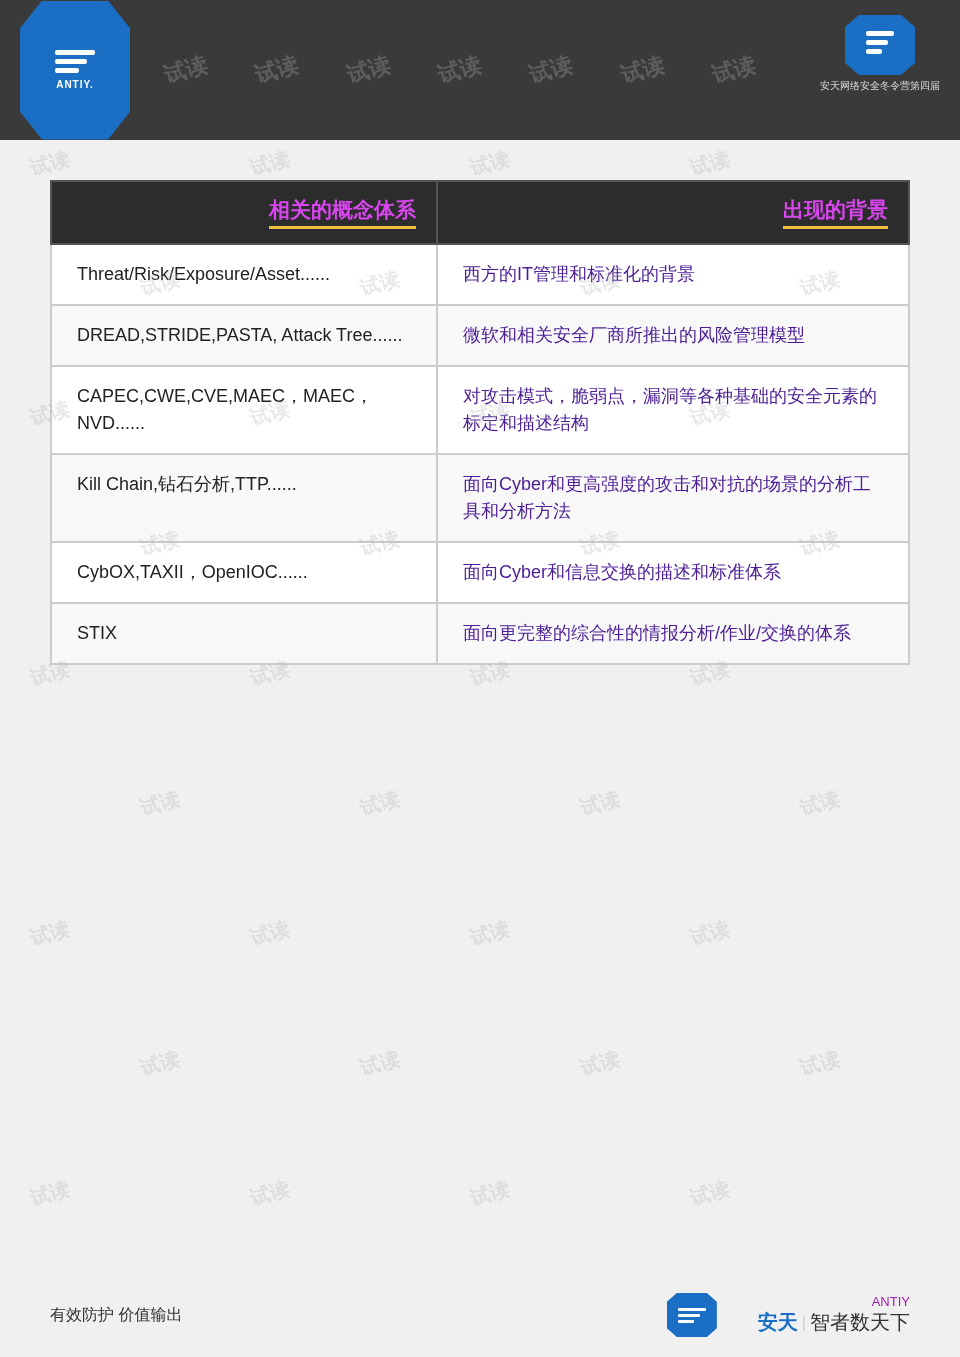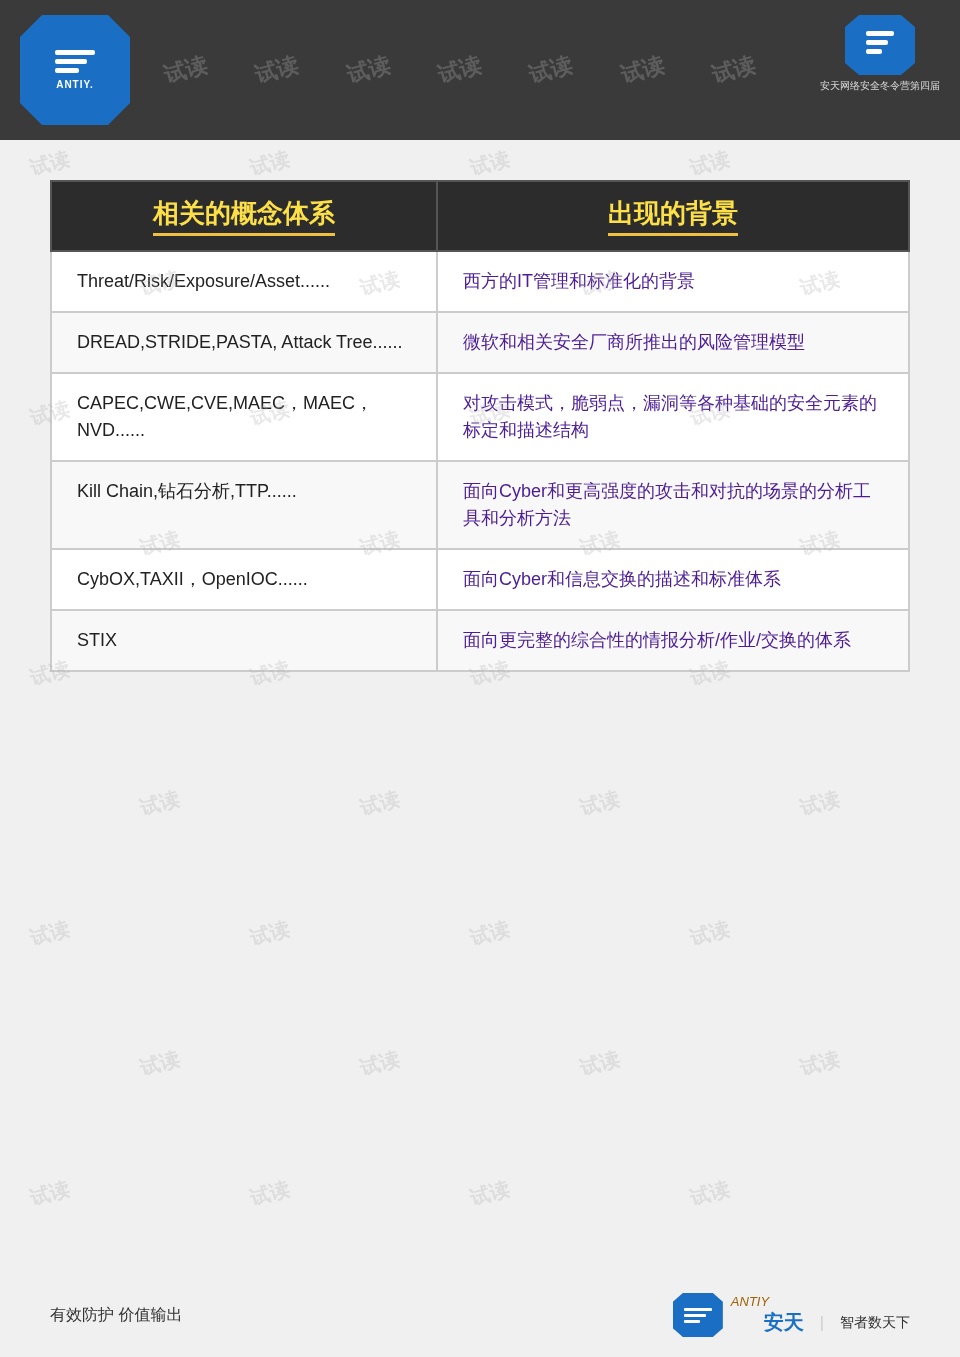--- a/index.html
+++ b/index.html
@@ -17,21 +17,21 @@
       width: 100%;
       height: 140px;
       background: #3a3a3a;
       position: relative;
       display: flex;
       align-items: center;
     }
 
     .logo-box {
       width: 110px;
-      height: 110px;
+      height: 139px;
       background: #1a6fc4;
       clip-path: polygon(20% 0%, 80% 0%, 100% 20%, 100% 80%, 80% 100%, 20% 100%, 0% 80%, 0% 20%);
       margin-left: 20px;
       display: flex;
       flex-direction: column;
       align-items: center;
       justify-content: center;
       position: relative;
     }
 
@@ -134,25 +134,25 @@
     
     .data-table {
       width: 100%;
       border-collapse: collapse;
       background: white;
       border: 2px solid #555;
     }
 
     .data-table th {
       background: #2c2c2c;
-      color: #fde047;
+      color: #d946ef;
       padding: 14px 20px;
-      font-size: 26px;
-      font-weight: bold;
-      text-align: center;
+      font-size: 21px;
+      font-weight: bold;
+      text-align: right;
       border: 2px solid #555;
     }
 
     .data-table td {
       padding: 16px 25px;
       border: 2px solid #ccc;
       font-size: 18px;
       vertical-align: top;
       line-height: 1.5;
     }
@@ -219,21 +219,21 @@
       border-radius: 1px;
     }
 
     .footer-brand-text {
       font-size: 20px;
       font-weight: bold;
       color: #1a6fc4;
     }
 
     .footer-brand-text2 {
-      font-size: 14px;
+      font-size: 20px;
       color: #333;
     }
 
     .th-underline {
       border-bottom: 3px solid #f0c040;
       padding-bottom: 2px;
       display: inline-block;
     }
   </style>
 </head>
@@ -356,21 +356,21 @@
   <div class="footer-left">有效防护 价值输出</div>
   <div class="footer-right">
     <div class="footer-logo-icon">
       <div class="footer-logo-stripes">
         <div class="footer-logo-stripe" style="width:28px;"></div>
         <div class="footer-logo-stripe" style="width:22px;"></div>
         <div class="footer-logo-stripe" style="width:16px;"></div>
       </div>
     </div>
     <div style="display:flex; flex-direction:column;">
-      <span style="font-size:13px; color:#a16207; text-align:left;font-style:italic;">ANTIY</span>
-      <span style="display:flex; align-items:center; gap:16px;margin-left:33px;">
+      <span style="font-size:13px; color:#a21caf; text-align:right;">ANTIY</span>
+      <span style="display:flex; align-items:center; gap:4px;margin-left:33px;">
         <span class="footer-brand-text">安天</span>
         <span style="color:#ccc; font-size:16px;">|</span>
         <span class="footer-brand-text2">智者数天下</span>
       </span>
     </div>
   </div>
 </div>
 
 </body></html>

